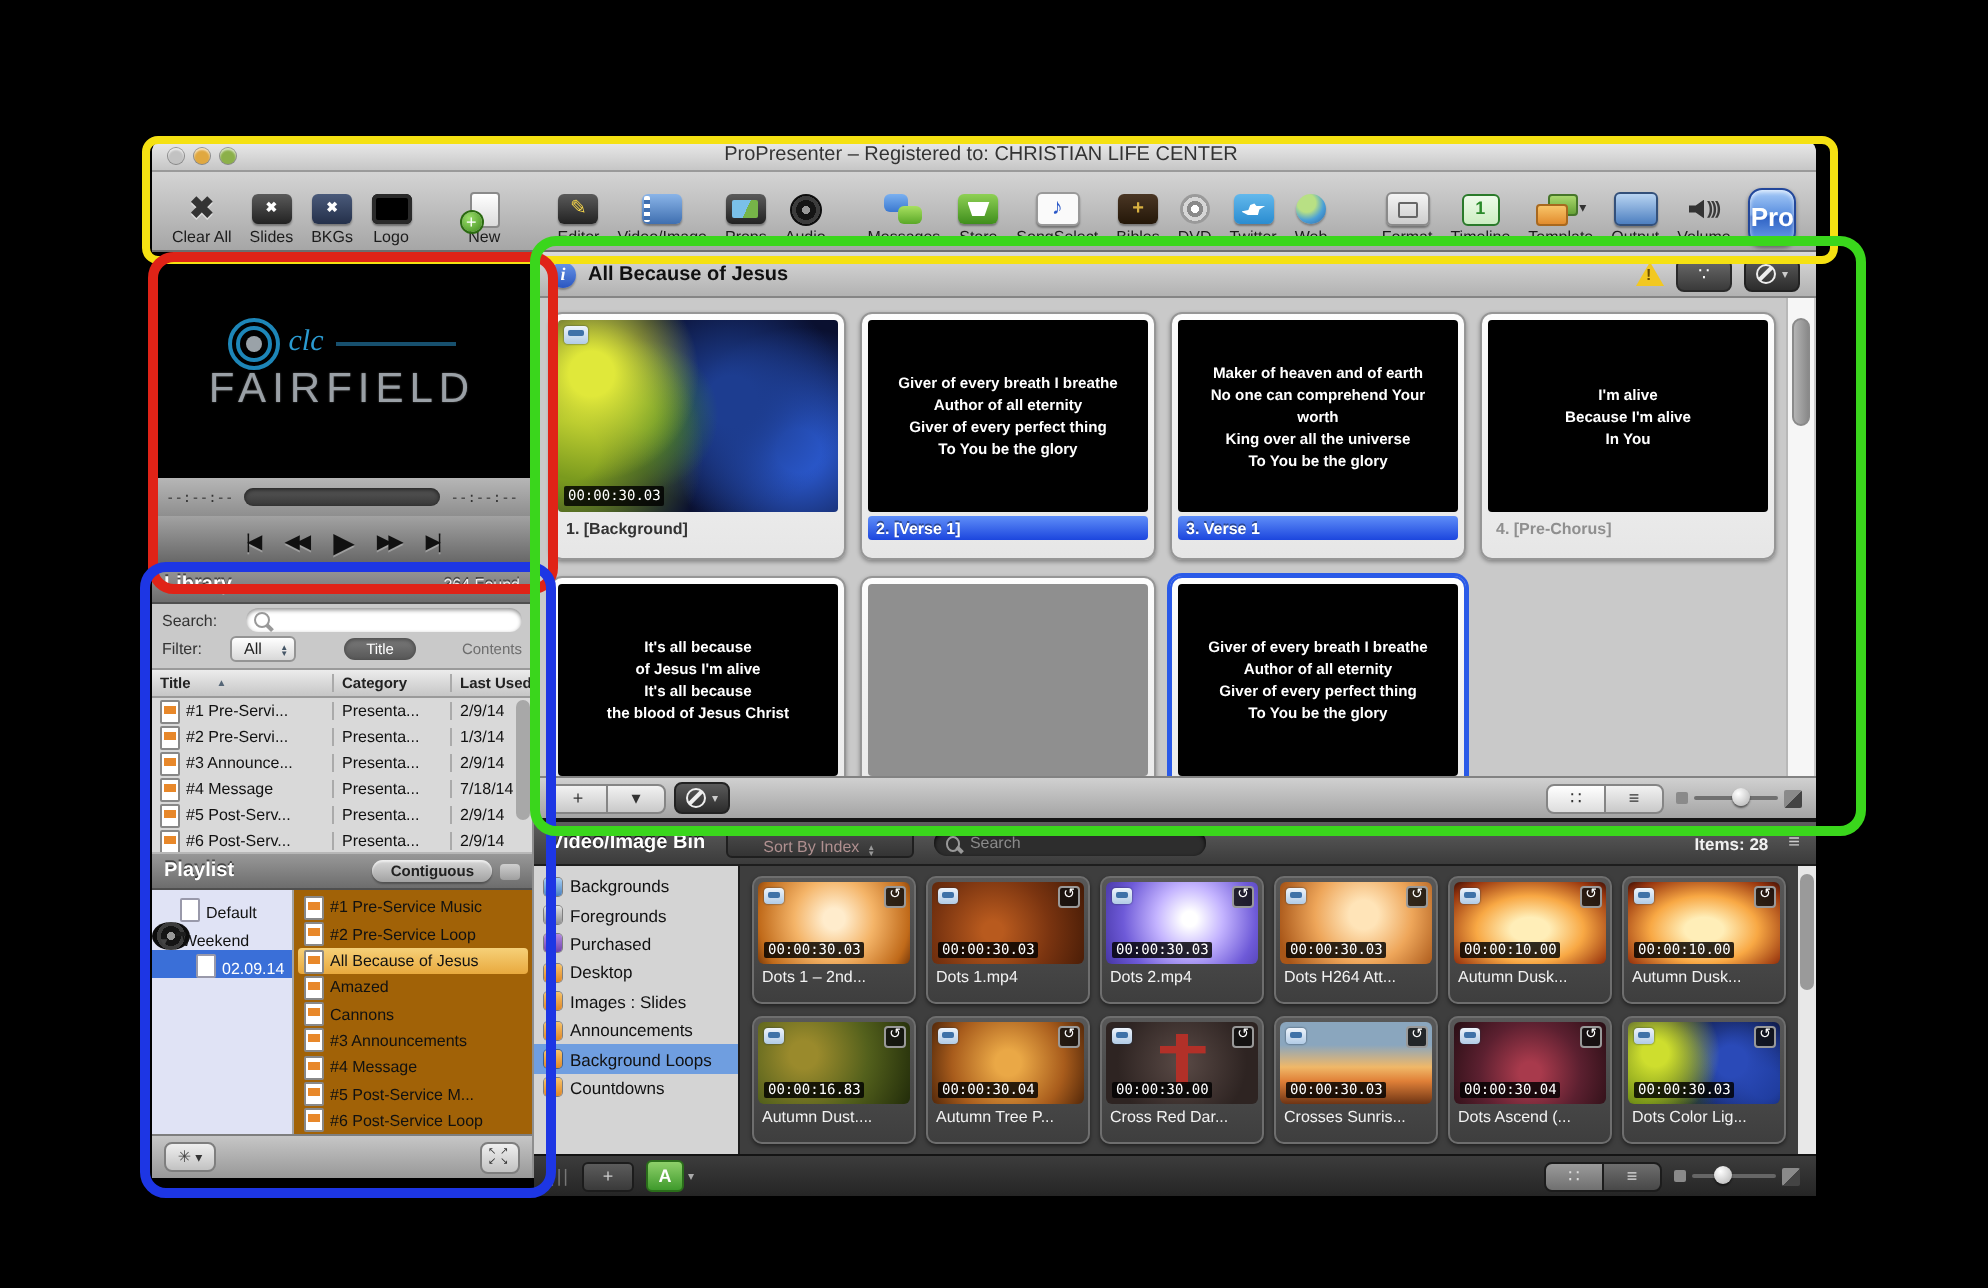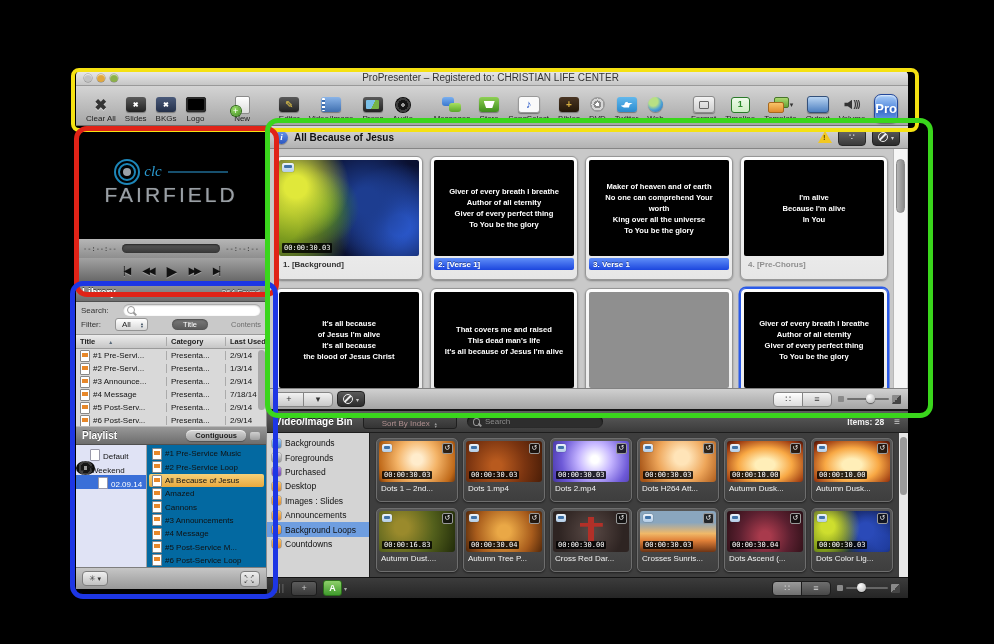--- a/index.html
+++ b/index.html
@@ -115,21 +115,21 @@
   .plbody{flex:1;display:flex;overflow:hidden;}
   .pltree{width:70px;background:#e0e3f5;font-size:8px;color:#111;padding-top:2px;}
   .trow{display:flex;align-items:flex-end;gap:3px;height:14px;padding-left:14px;white-space:nowrap;}
   .trow.root{padding-left:14px;}
   .trow.disc{padding-left:3px;}
   .trow.seltree{background:#3a6fd8;color:#fff;padding-left:22px;}
   .disc-tri{font-size:6px;color:#444;width:8px;}
   .page-ic{width:8px;height:10px;background:#fff;border:1px solid #99a;border-radius:1px;}
   .fold-ic{width:10px;height:7px;background:#1d1d1d;border-radius:1px;position:relative;}
   .fold-ic:before{content:"";position:absolute;top:-2px;left:0;width:5px;height:2px;background:#1d1d1d;border-radius:1px 1px 0 0;}
-  .pllist{flex:1;background:#0369a1;border-left:1px solid #a2a2a2;font-size:8px;color:#111;padding:2px 2px 0 2px;}
+  .pllist{flex:1;background:#a16207;border-left:1px solid #a2a2a2;font-size:8px;color:#111;padding:2px 2px 0 2px;}
   .prow{display:flex;align-items:center;gap:3px;height:13.3px;padding-left:3px;white-space:nowrap;overflow:hidden;}
   .prow.selp{background:linear-gradient(#f6d078,#e9a93e);border-radius:2px;}
   .plfoot{height:21px;background:linear-gradient(#c6c6c6,#989898);border-top:1px solid #7e7e7e;display:flex;align-items:center;justify-content:space-between;padding:0 6px;}
   .gearbtn{height:13px;min-width:24px;border:1px solid #7e7e7e;border-radius:4px;background:linear-gradient(#efefef,#c2c2c2);
     display:flex;align-items:center;justify-content:center;gap:2px;font-size:8px;color:#444;}
   .expander{width:18px;height:14px;border:1px solid #7e7e7e;border-radius:4px;background:linear-gradient(#efefef,#c2c2c2);
     display:grid;grid-template-columns:6px 6px;justify-content:center;align-content:center;font-size:5px;color:#333;line-height:5px;}
   
   .slides{height:283px;display:flex;flex-direction:column;background:#c9c9c9;position:relative;}
   .shdr{height:22px;background:linear-gradient(#dadada,#b2b2b2);border-bottom:1px solid #858585;display:flex;align-items:center;gap:6px;padding:0 8px;}
@@ -646,26 +646,20 @@
               <div class="slbl dim">4. [Pre-Chorus]</div>
             </div>
             <div class="slide">
               <div class="scr">It's all because
 of Jesus I'm alive
 It's all because
 the blood of Jesus Christ</div>
 
             </div>
             <div class="slide">
-              <div class="scr">That covers me and raised
-This dead man's life
-It's all because of Jesus I'm alive</div>
-
-            </div>
-            <div class="slide">
               <div class="scr blank"></div>
 
             </div>
             <div class="slide selb">
               <div class="scr">Giver of every breath I breathe
 Author of all eternity
 Giver of every perfect thing
 To You be the glory</div>
 
             </div>

